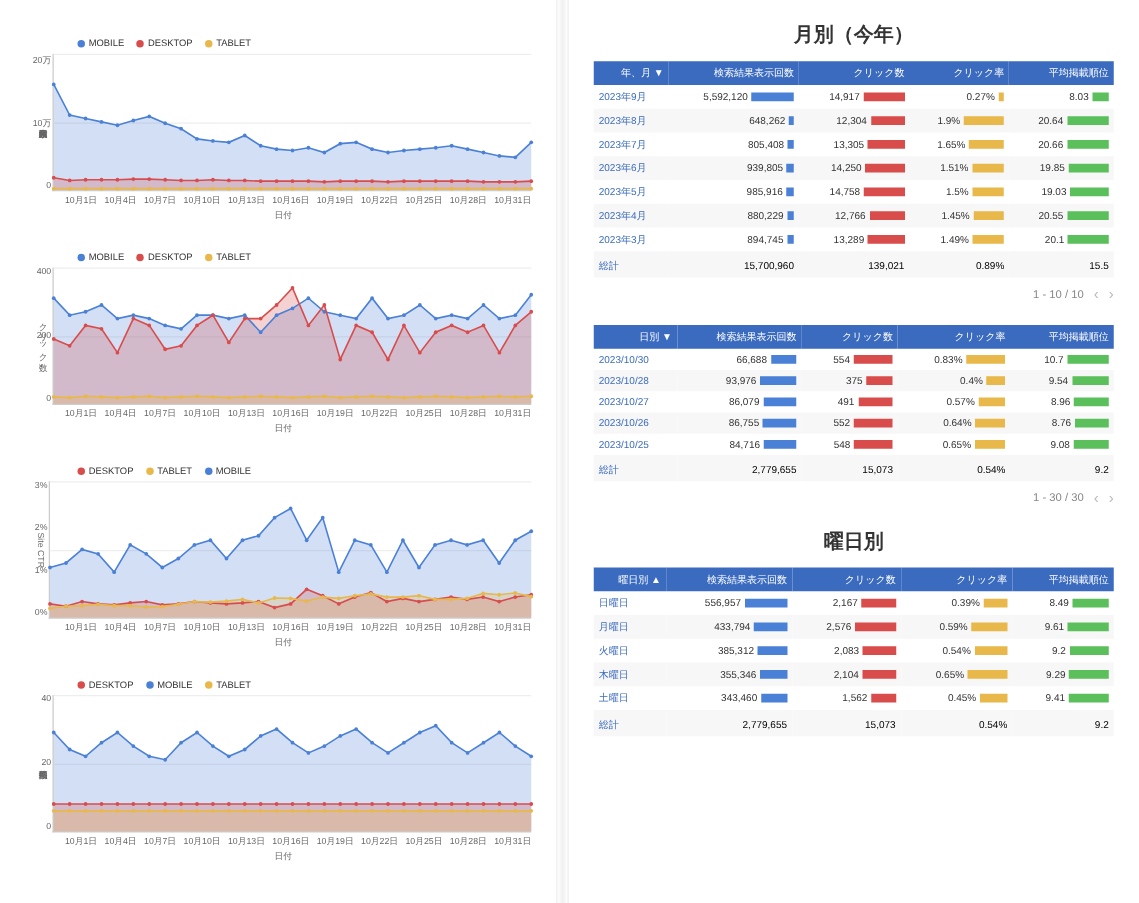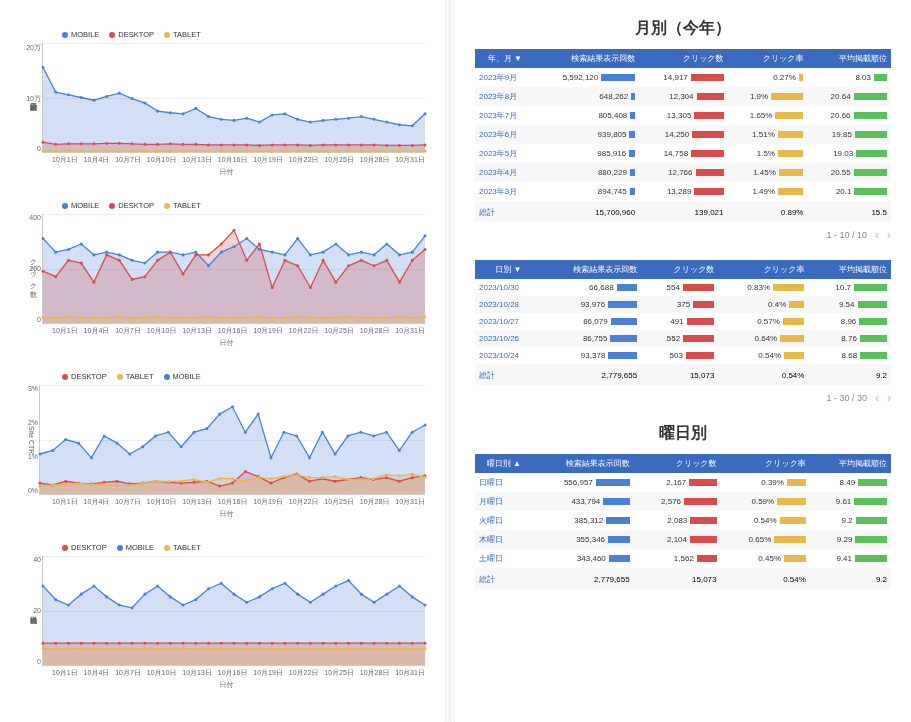--- a/index.html
+++ b/index.html
@@ -15,21 +15,21 @@
   .plot-wrap{display:flex;align-items:stretch}
   .yl{writing-mode:vertical-rl;text-orientation:mixed;font-size:7px;color:#666;text-align:center;padding-right:4px}
   .plot{flex:1;height:110px;position:relative;border:1px solid #ccc;border-right:none;border-top:none}
   .grid-h{position:absolute;left:0;right:0;border-top:1px solid #eee}
   .xticks{display:flex;justify-content:space-between;padding-left:24px;font-size:7px;color:#666;margin-top:2px}
   .xlabel{text-align:center;font-size:7px;color:#666;margin-top:2px}
   .plot svg{position:absolute;top:0;left:0;width:100%;height:100%;overflow:visible}
   .h2{text-align:center;font-size:16px;font-weight:700;margin:6px 0 10px 0}
   table{width:100%;border-collapse:collapse;font-size:8px}
   thead th{background:#3b6bbf;color:#fff;font-weight:400;text-align:right;padding:4px 4px}
-  thead th:first-child{text-align:center}
+  thead th:first-child{text-align:right}
   tbody td{padding:4px 4px;text-align:right;white-space:nowrap}
   tbody tr:nth-child(even){background:#f7f7f7}
   tbody td:first-child{text-align:left;color:#3b6bbf}
   .cell{display:inline-flex;align-items:center;gap:3px;justify-content:flex-end}
   .bar{height:7px;display:inline-block}
   .b-blue{background:#4a80d6}
   .b-red{background:#d94c4c}
   .b-yellow{background:#e8b84a}
   .b-green{background:#5bbf5b}
   .totals td{font-weight:400;color:#000;padding-top:6px}
@@ -696,25 +696,25 @@
       <td><span class="cell">8.96<span class="bar b-green" style="width:27.694545454545455px"></span></span></td>
     </tr>
             <tr>
       <td>2023/10/26</td>
       <td><span class="cell">86,755<span class="bar b-blue" style="width:26.815181818181816px"></span></span></td>
       <td><span class="cell">552<span class="bar b-red" style="width:31.28px"></span></span></td>
       <td><span class="cell">0.64%<span class="bar b-yellow" style="width:24.177777777777777px"></span></span></td>
       <td><span class="cell">8.76<span class="bar b-green" style="width:27.076363636363638px"></span></span></td>
     </tr>
             <tr>
-      <td>2023/10/24</td>
-      <td><span class="cell">93,378<span class="bar b-blue" style="width:28.86229090909091px"></span></span></td>
-      <td><span class="cell">503<span class="bar b-red" style="width:28.503333333333334px"></span></span></td>
-      <td><span class="cell">0.54%<span class="bar b-yellow" style="width:20.4px"></span></span></td>
-      <td><span class="cell">8.68<span class="bar b-green" style="width:26.829090909090908px"></span></span></td>
+      <td>2023/10/25</td>
+      <td><span class="cell">84,716<span class="bar b-blue" style="width:26.184945454545456px"></span></span></td>
+      <td><span class="cell">548<span class="bar b-red" style="width:31.053333333333335px"></span></span></td>
+      <td><span class="cell">0.65%<span class="bar b-yellow" style="width:24.555555555555554px"></span></span></td>
+      <td><span class="cell">9.08<span class="bar b-green" style="width:28.065454545454546px"></span></span></td>
     </tr>
             <tr class="totals">
               <td>総計</td>
               <td>2,779,655</td>
               <td>15,073</td>
               <td>0.54%</td>
               <td>9.2</td>
             </tr>
           </tbody>
         </table>

